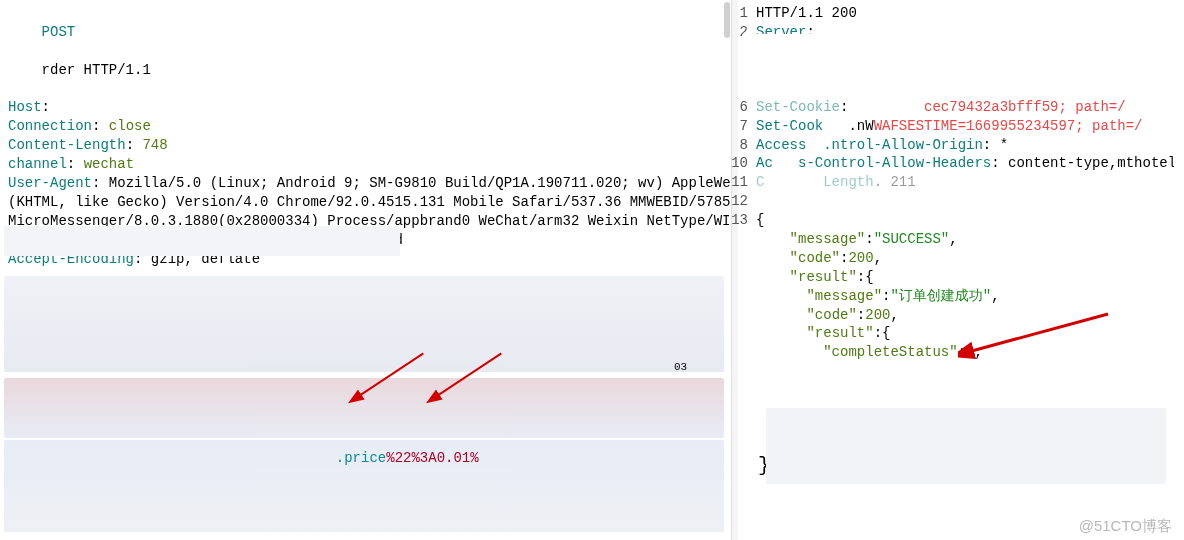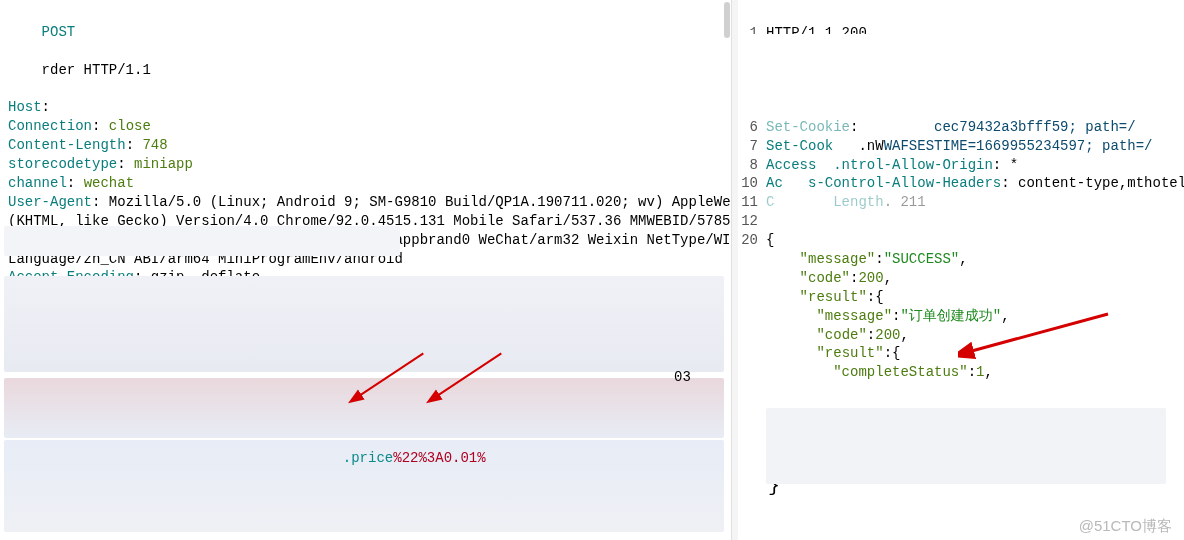--- a/index.html
+++ b/index.html
@@ -15,35 +15,35 @@
     overflow:hidden;
   }
   .pane {
     position:absolute;
     top:0;
     bottom:0;
     overflow:hidden;
     padding:4px 8px;
   }
   .req-pane  { left:0;   width:732px; border-right:1px solid #e0e0e0; }
-  .resp-pane { right:0;  width:452px;margin-top:20px; }
+  .resp-pane { right:10px;  width:452px; }
   .divider { position:absolute; left:732px; top:0; width:6px; height:100%; background:#f5f5f5; }
   .ln { white-space:pre; }
   .kw   { color:#0a7d7d; }   
   .val  { color:#4d7c0f; }   
   .txt  { color:#000; }
   .grn  { color:#1f8a1f; }
-  .red  { color:#0c4a6e;font-family:Liberation Mono, monospace; }
+  .red  { color:#ef4444;font-family:Liberation Mono, monospace; }
   .gutter { display:inline-block; width:26px; text-align:right; color:#888; padding-right:8px; }
   .resp-pane .gutter { color:#555; }
   .resp-line { white-space:pre; }
   .bigbrace { font-size:20px; color:#000; margin-left:28px; }
   .price-frag {
     position:absolute;
-    left:326px; top:430px;
+    left:319px; top:430px;
     white-space:pre;
     text-align:center;
   }
   .price-teal { color:#0a8a8a; }
   .price-red  { color:#b00020; }
   .blur {
     position:absolute;
     background: #eceef3;
     border-radius:2px;
   }
@@ -70,51 +70,50 @@
 
 <div class="pane req-pane">
   <div class="ln">
     <span class="kw">POST</span><span>&nbsp;</span>
     <span style="display:inline-block;width:120px;height:12px;background:#fff;"></span>
     <span class="txt">rder HTTP/1.1</span>
   </div>
   <div class="ln"><span class="kw">Host</span>: <span class="val"></span></div>
   <div class="ln"><span class="kw">Connection</span>: <span class="val">close</span></div>
   <div class="ln"><span class="kw">Content-Length</span>: <span class="val">748</span></div>
-  <div class="ln"><span class="kw">storecodetype</span>: <span class="val">miniapp</span></div>
   <div class="ln"><span class="kw">channel</span>: <span class="val">wechat</span></div>
   <div class="ln"><span class="kw">User-Agent</span>: <span class="txt">Mozilla/5.0 (Linux; Android 9; SM-G9810 Build/QP1A.190711.020; wv) AppleWebKit/537.36</span></div>
   <div class="ln"><span class="txt">(KHTML, like Gecko) Version/4.0 Chrome/92.0.4515.131 Mobile Safari/537.36 MMWEBID/5785</span></div>
   <div class="ln"><span class="txt">MicroMessenger/8.0.3.1880(0x28000334) Process/appbrand0 WeChat/arm32 Weixin NetType/WIFI</span></div>
   <div class="ln"><span class="txt">Language/zh_CN ABI/arm64 MiniProgramEnv/android</span></div>
   <div class="ln"><span class="kw">Accept-Encoding</span>: <span class="txt">gzip, deflate</span></div>
 </div>
 
 <div class="blur" style="left:4px; top:226px; width:396px; height:30px; background:#f3f4f7;"></div>
 <div class="blur" style="left:4px; top:276px; width:720px; height:96px; background:linear-gradient(#f0f1f6,#e8eaf2);"></div>
 <div class="blur" style="left:4px; top:378px; width:720px; height:60px; background:linear-gradient(#e9d8dc,#e8ecf5);"></div>
 <div class="blur" style="left:4px; top:440px; width:720px; height:92px; background:linear-gradient(#e7ecf6,#eef0f4);"></div>
 
-<span style="position:absolute;left:674px;top:368px;color:#000;font-size:14px">03</span>
+<span style="position:absolute;left:674px;top:360px;color:#000;font-size:11px">03</span>
 
 <div class="scroll-track"></div>
 
 <div class="divider"></div>
 
 <div class="pane resp-pane">
   <div class="resp-line"><span class="gutter">1</span><span class="txt">HTTP/1.1 200</span></div>
   <div class="resp-line"><span class="gutter">2</span><span class="kw">Server</span>: </div>
   <div style="height:56px"></div>
   <div class="resp-line"><span class="gutter">6</span><span class="kw" style="opacity:.55">Set-Cookie</span><span>:&nbsp;&nbsp;&nbsp;&nbsp;&nbsp;&nbsp;&nbsp;&nbsp;&nbsp;</span><span class="red">cec79432a3bfff59; path=/</span></div>
   <div class="resp-line"><span class="gutter">7</span><span class="kw">Set-Cook</span><span>&nbsp;&nbsp;&nbsp;.nW</span><span class="red">WAFSESTIME=1669955234597; path=/</span></div>
   <div class="resp-line"><span class="gutter">8</span><span class="kw">Access&nbsp;&nbsp;.ntrol-Allow-Origin</span>: <span class="txt">*</span></div>
   <div class="resp-line"><span class="gutter">10</span><span class="kw">Ac&nbsp;&nbsp;&nbsp;s-Control-Allow-Headers</span>: <span class="txt">content-type,mthotel-token</span></div>
   <div class="resp-line"><span class="gutter">11</span><span class="kw" style="opacity:.4">C&nbsp;&nbsp;&nbsp;&nbsp;&nbsp;&nbsp;&nbsp;Length</span><span style="opacity:.4">. 211</span></div>
   <div class="resp-line"><span class="gutter">12</span></div>
-  <div class="resp-line"><span class="gutter">20</span><span class="txt">{</span></div>
+  <div class="resp-line"><span class="gutter">13</span><span class="txt">{</span></div>
   <div class="resp-line"><span class="gutter"></span>&nbsp;&nbsp;&nbsp;&nbsp;<span class="val">"message"</span>:<span class="grn">"SUCCESS"</span>,</div>
   <div class="resp-line"><span class="gutter"></span>&nbsp;&nbsp;&nbsp;&nbsp;<span class="val">"code"</span>:<span class="val">200</span>,</div>
   <div class="resp-line"><span class="gutter"></span>&nbsp;&nbsp;&nbsp;&nbsp;<span class="val">"result"</span>:{</div>
   <div class="resp-line"><span class="gutter"></span>&nbsp;&nbsp;&nbsp;&nbsp;&nbsp;&nbsp;<span class="val">"message"</span>:<span class="grn">"订单创建成功"</span>,</div>
   <div class="resp-line"><span class="gutter"></span>&nbsp;&nbsp;&nbsp;&nbsp;&nbsp;&nbsp;<span class="val">"code"</span>:<span class="val">200</span>,</div>
   <div class="resp-line"><span class="gutter"></span>&nbsp;&nbsp;&nbsp;&nbsp;&nbsp;&nbsp;<span class="val">"result"</span>:{</div>
   <div class="resp-line"><span class="gutter"></span>&nbsp;&nbsp;&nbsp;&nbsp;&nbsp;&nbsp;&nbsp;&nbsp;<span class="val">"completeStatus"</span>:<span class="val">1</span>,</div>
   <div style="height:90px"></div>
   <div class="bigbrace">}</div>
 </div>

